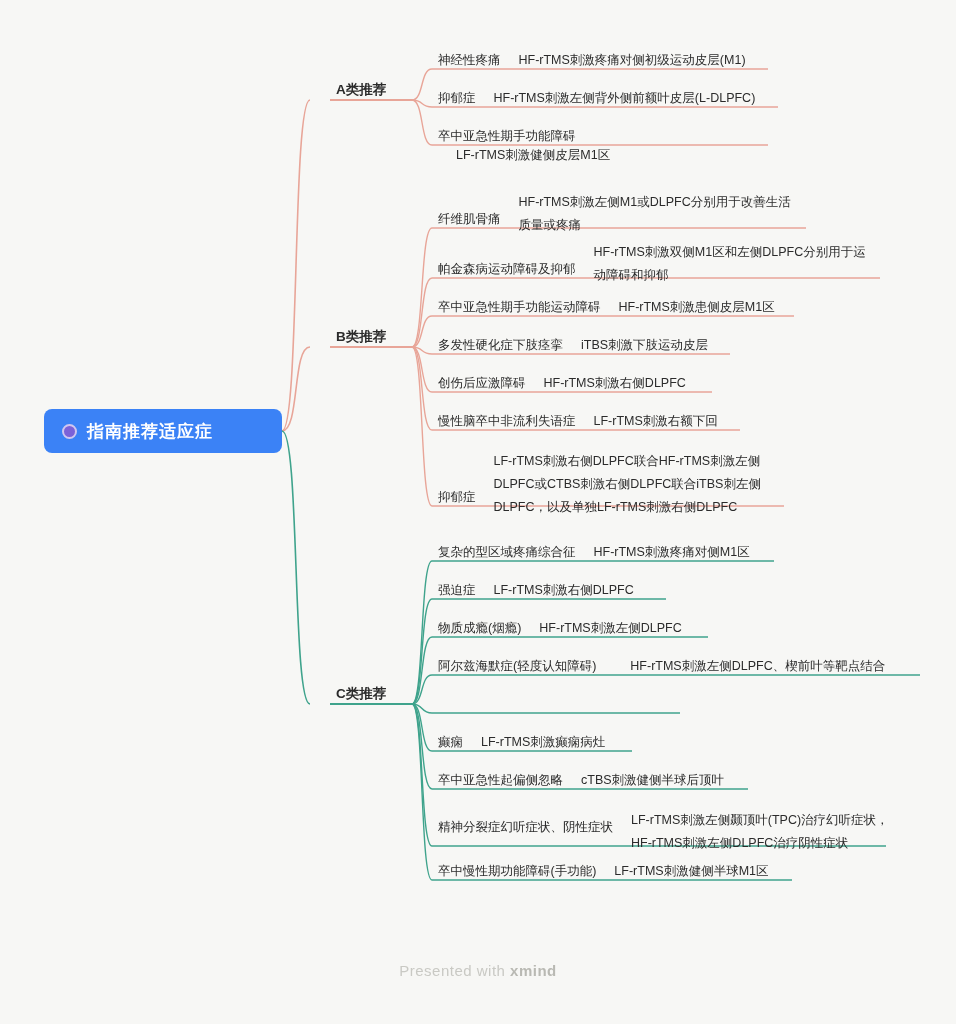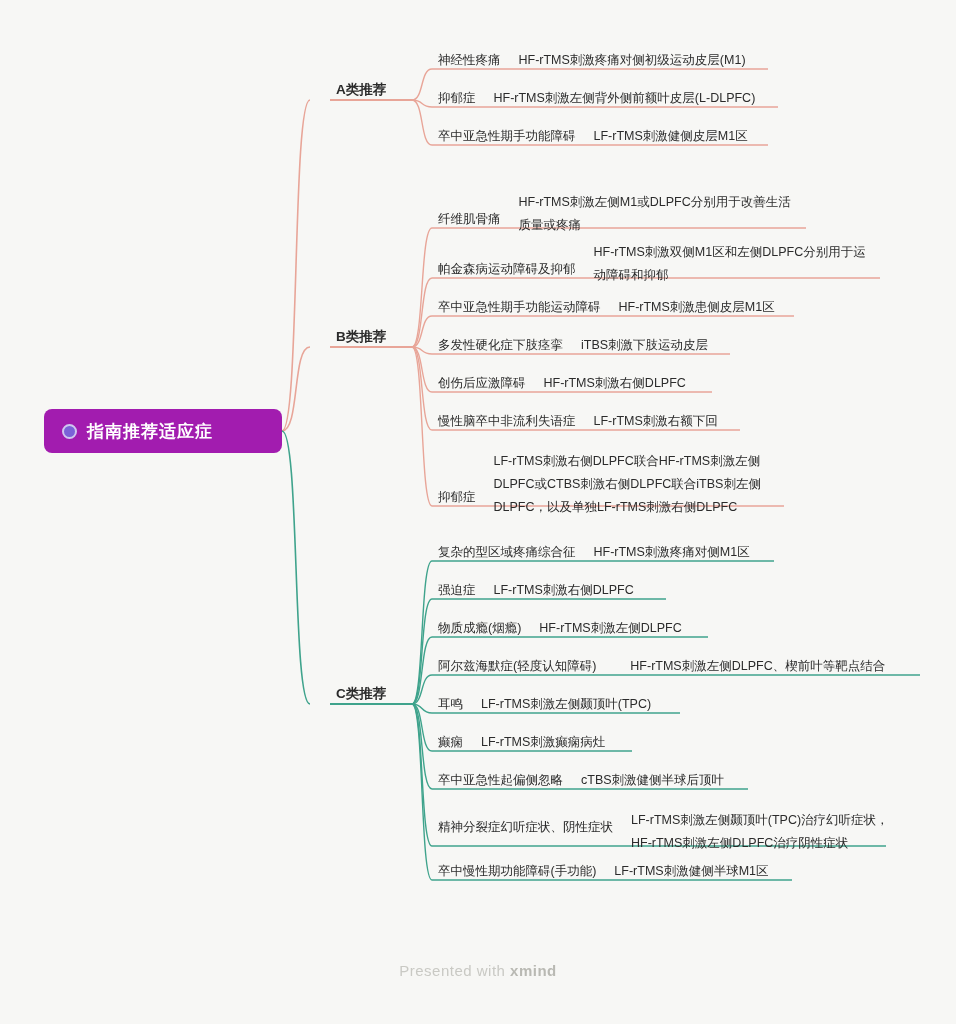--- a/index.html
+++ b/index.html
@@ -26,21 +26,21 @@
     width: 956px;
     height: 1024px;
     pointer-events: none;
   }
   .root-node {
     position: absolute;
     left: 44px;
     top: 409px;
     width: 238px;
     height: 44px;
-    background: #a21caf;
+    background: #3b82f6;
     border-radius: 8px;
     display: flex;
     align-items: center;
     padding-left: 18px;
     box-sizing: border-box;
     color: #ffffff;
     font-size: 17px;
     font-weight: bold;
     letter-spacing: 1px;
   }
@@ -162,21 +162,21 @@
   <div class="branch-label" style="left:336px; top:81px;">A类推荐</div>
 
   <div class="leaf" style="left:438px; top:51px;">
     <span class="topic">神经性疼痛</span>
     <span class="detail">HF-rTMS刺激疼痛对侧初级运动皮层(M1)</span>
   </div>
   <div class="leaf" style="left:438px; top:89px;">
     <span class="topic">抑郁症</span>
     <span class="detail">HF-rTMS刺激左侧背外侧前额叶皮层(L-DLPFC)</span>
   </div>
-  <div class="leaf" style="left:438px; top:127px;">
+  <div class="leaf" style="left:438px; top:127px;flex-direction:column;">
     <span class="topic">卒中亚急性期手功能障碍</span>
     <span class="detail">LF-rTMS刺激健侧皮层M1区</span>
   </div>
 
   <div class="branch-label" style="left:336px; top:328px;">B类推荐</div>
 
   <div class="leaf multiline" style="left:438px; top:191px;">
     <span class="topic" style="margin-top:19px;">纤维肌骨痛</span>
     <span class="detail">HF-rTMS刺激左侧M1或DLPFC分别用于改善生活
 质量或疼痛</span>
@@ -220,24 +220,20 @@
     <span class="detail">LF-rTMS刺激右侧DLPFC</span>
   </div>
   <div class="leaf" style="left:438px; top:619px;">
     <span class="topic">物质成瘾(烟瘾)</span>
     <span class="detail">HF-rTMS刺激左侧DLPFC</span>
   </div>
   <div class="leaf" style="left:438px; top:657px;gap:16px;">
     <span class="topic">阿尔兹海默症(轻度认知障碍)</span>
     <span class="detail">HF-rTMS刺激左侧DLPFC、楔前叶等靶点结合</span>
   </div>
-  <div class="leaf" style="left:438px; top:695px;">
-    <span class="topic">耳鸣</span>
-    <span class="detail">LF-rTMS刺激左侧颞顶叶(TPC)</span>
-  </div>
   <div class="leaf" style="left:438px; top:733px;text-align:right;">
     <span class="topic">癫痫</span>
     <span class="detail">LF-rTMS刺激癫痫病灶</span>
   </div>
   <div class="leaf" style="left:438px; top:771px;">
     <span class="topic">卒中亚急性起偏侧忽略</span>
     <span class="detail">cTBS刺激健侧半球后顶叶</span>
   </div>
   <div class="leaf multiline" style="left:438px; top:809px;">
     <span class="topic" style="margin-top:9px;">精神分裂症幻听症状、阴性症状</span>

